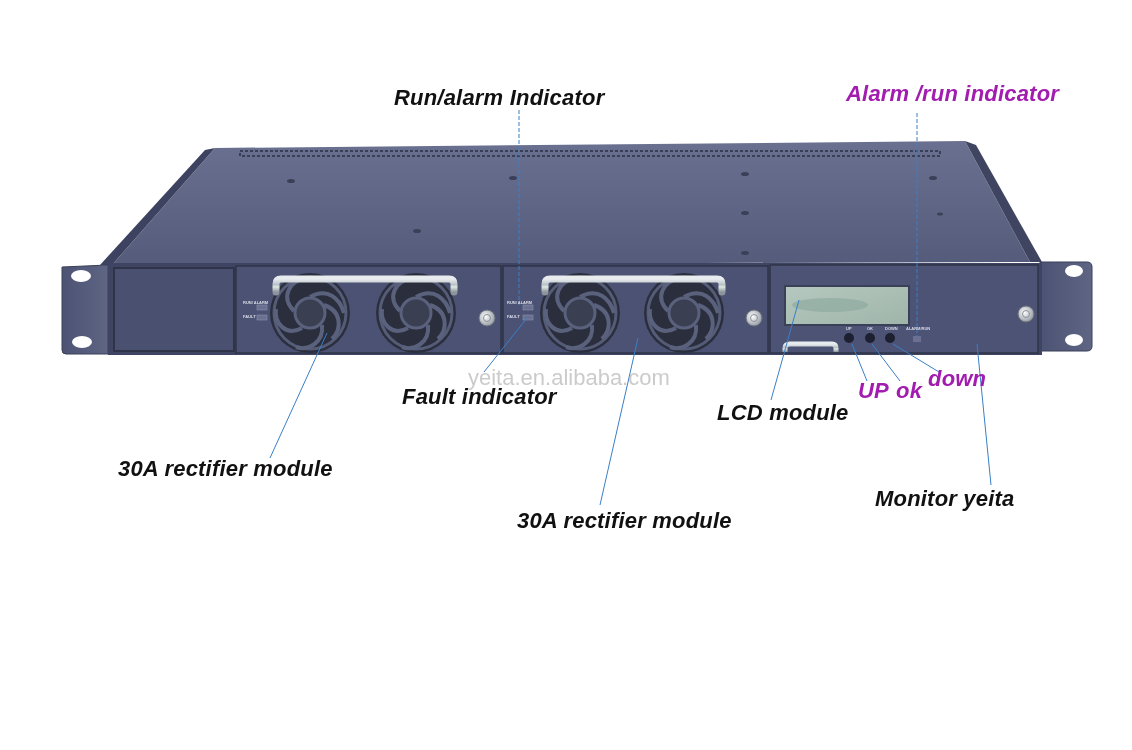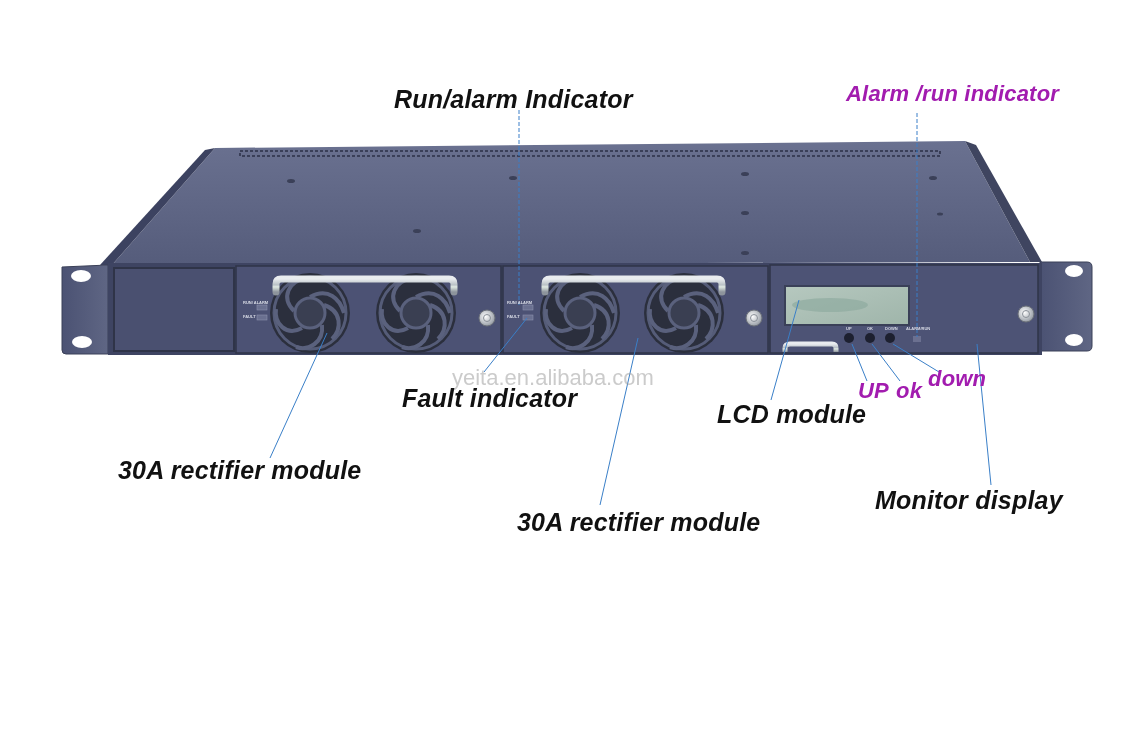--- a/index.html
+++ b/index.html
@@ -1,21 +1,21 @@
 <!DOCTYPE html>
 <html><head>
 <meta charset="utf-8">
 <style>
   html, body { margin:0; padding:0; background:#ffffff; }
   body { width:1132px; height:750px; position:relative; overflow:hidden; font-family:"Liberation Sans", sans-serif; }
   #stage { position:absolute; left:0; top:0; width:1132px; height:750px; }
   .label { position:absolute; font-family:"Liberation Sans", sans-serif; font-style:italic; font-weight:bold; white-space:nowrap; letter-spacing:0.2px; }
-  .black { color:#111111; font-size:25px; }
+  .black { color:#111111; font-size:22px; }
   .red { color:#a21caf; font-size:22px; }
-  .watermark { position:absolute; font-family:"Liberation Sans", sans-serif; color:rgba(160,160,160,0.55); font-size:22px; white-space:nowrap; }
+  .watermark { position:absolute; font-family:"Liberation Sans", sans-serif; color:rgba(160,160,160,0.55); font-size:22px; white-space:nowrap;margin-left:16px; }
   .tiny { position:absolute; font-family:"Liberation Sans", sans-serif; font-size:4px; color:#d8dbe6; font-weight:bold; line-height:4px; }
 </style>
 </head>
 <body>
 
 <div id="stage">
 <svg width="1132" height="750" viewBox="0 0 1132 750" xmlns="http://www.w3.org/2000/svg">
   <defs>
     <linearGradient id="topGrad" x1="0" y1="0" x2="0" y2="1">
       <stop offset="0" stop-color="#6a7190"></stop>
@@ -146,14 +146,14 @@
 <div class="label black" style="left:394px;top:85px;">Run/alarm Indicator</div>
 <div class="label red" style="left:846px;top:81px;">Alarm /run indicator</div>
 <div class="watermark" style="left:452px;top:365px;">yeita.en.alibaba.com</div>
 <div class="label black" style="left:402px;top:384px;">Fault indicator</div>
 <div class="label black" style="left:717px;top:400px;">LCD module</div>
 <div class="label red" style="left:858px;top:378px;">UP</div>
 <div class="label red" style="left:896px;top:378px;">ok</div>
 <div class="label red" style="left:928px;top:366px;">down</div>
 <div class="label black" style="left:118px;top:456px;">30A rectifier module</div>
 <div class="label black" style="left:517px;top:508px;">30A rectifier module</div>
-<div class="label black" style="left:875px;top:486px;">Monitor display</div>
+<div class="label black" style="left:875px;top:486px;">Monitor yeita</div>
 </div>
 
 </body></html>

